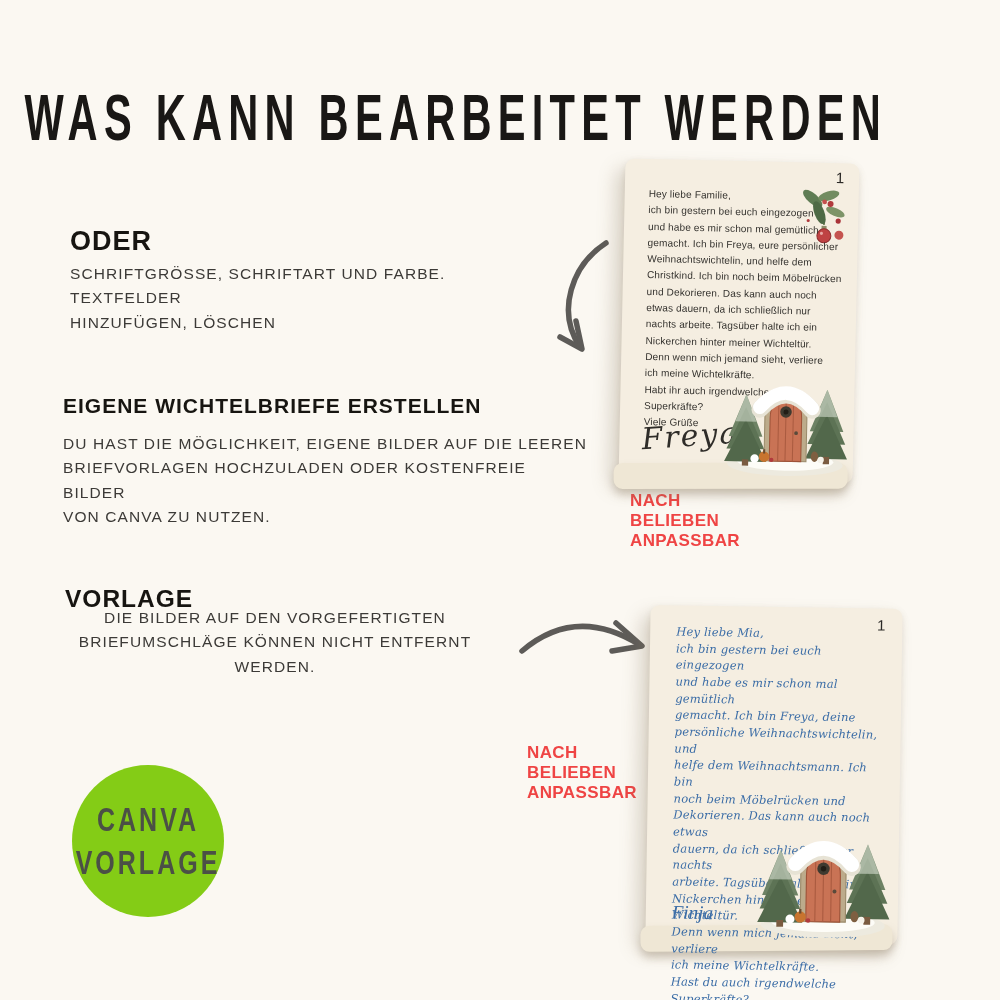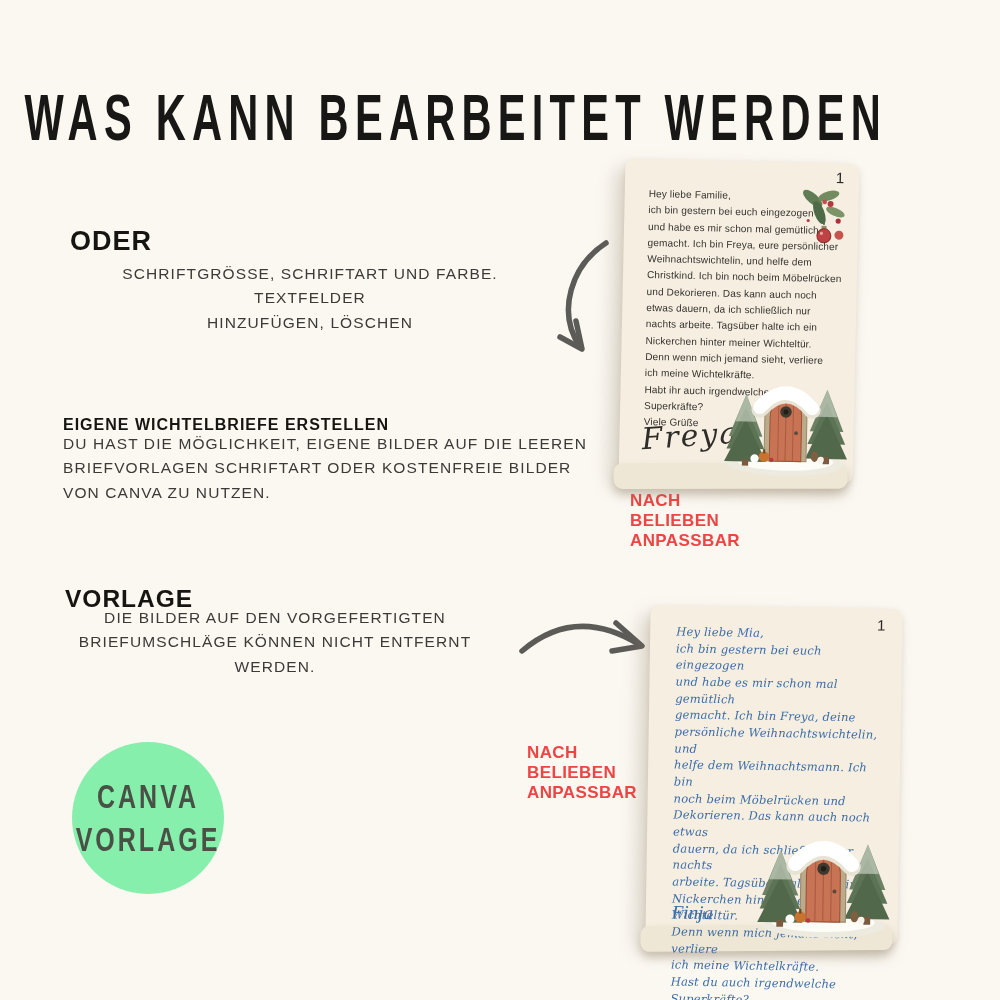--- a/index.html
+++ b/index.html
@@ -18,22 +18,22 @@
     font-weight:700;font-size:40px;letter-spacing:6px;
     transform:scale(1.04,1.62);transform-origin:center;
     color:#191715;white-space:nowrap;
   }
 
   
   .sec-heading{position:absolute;font-weight:700;color:#171511;letter-spacing:1px;}
   .sec-body{position:absolute;font-size:15.5px;line-height:1.58;letter-spacing:1.1px;
     color:#3c3a37;font-weight:400;}
   #h-text{left:70px;top:226px;font-size:27px;}
-  #b-text{left:70px;top:262px;width:480px;text-align:center;}
-  #h-create{left:63px;top:416px;font-size:16px;}
+  #b-text{left:70px;top:262px;width:480px;}
+  #h-create{left:63px;top:394px;font-size:21px;}
   #b-create{left:63px;top:432px;width:530px;}
   #h-warn{left:65px;top:585px;font-size:24.5px;}
   #b-warn{left:65px;top:606px;width:420px;text-align:center;}
 
   
   .callout{position:absolute;font-weight:700;font-size:17px;line-height:1.18;
     letter-spacing:.4px;color:#ef4444;}
   #callout1{left:630px;top:491px;}
   #callout2{left:527px;top:743px;}
 
@@ -78,22 +78,22 @@
     font-family:Liberation Serif, serif;font-style:italic;
     font-size:19px;color:#3a6ca6;
   }
   .holly{position:absolute;right:8px;top:20px;}
   .door{position:absolute;}
   #card1 .door{right:5px;bottom:5px;}
   #card2 .door{right:7px;bottom:5px;}
 
   
   .badge{
-    position:absolute;left:72px;top:742px;width:152px;height:152px;border-radius:50%;
-    background:#86efac;display:flex;flex-direction:column;align-items:center;
+    position:absolute;left:72px;top:765px;width:152px;height:152px;border-radius:50%;
+    background:#84cc16;display:flex;flex-direction:column;align-items:center;
     justify-content:center;gap:14px;
   }
   .badge-line{
     font-weight:700;font-size:25px;letter-spacing:3px;color:#4b5046;
     transform:scaleY(1.35);
   }
 </style>
 </head>
 <body>
 
@@ -153,21 +153,21 @@
 <div class="title-wrap">
   <div class="title">WAS KANN BEARBEITET WERDEN</div>
 </div>
 
 <div id="h-text" class="sec-heading">ODER</div>
 <div id="b-text" class="sec-body pre">SCHRIFTGRÖSSE, SCHRIFTART UND FARBE. TEXTFELDER
 HINZUFÜGEN, LÖSCHEN</div>
 
 <div id="h-create" class="sec-heading">EIGENE WICHTELBRIEFE ERSTELLEN</div>
 <div id="b-create" class="sec-body pre">DU HAST DIE MÖGLICHKEIT, EIGENE BILDER AUF DIE LEEREN
-BRIEFVORLAGEN SCHRIFTART ODER KOSTENFREIE BILDER
+BRIEFVORLAGEN HOCHZULADEN ODER KOSTENFREIE BILDER
 VON CANVA ZU NUTZEN.</div>
 
 <div id="h-warn" class="sec-heading">VORLAGE</div>
 <div id="b-warn" class="sec-body pre">DIE BILDER AUF DEN VORGEFERTIGTEN
 BRIEFUMSCHLÄGE KÖNNEN NICHT ENTFERNT
 WERDEN.</div>
 
 <svg id="arrow1" class="arrow" width="70" height="128" viewBox="0 0 70 128">
   <path d="M58 6 C 24 28, 8 74, 32 110" stroke="#5d5b58" stroke-width="5.5" fill="none" stroke-linecap="round"></path>
   <path d="M12 100 L34 112 L28 84" stroke="#5d5b58" stroke-width="5.5" fill="none" stroke-linecap="round" stroke-linejoin="round"></path>

